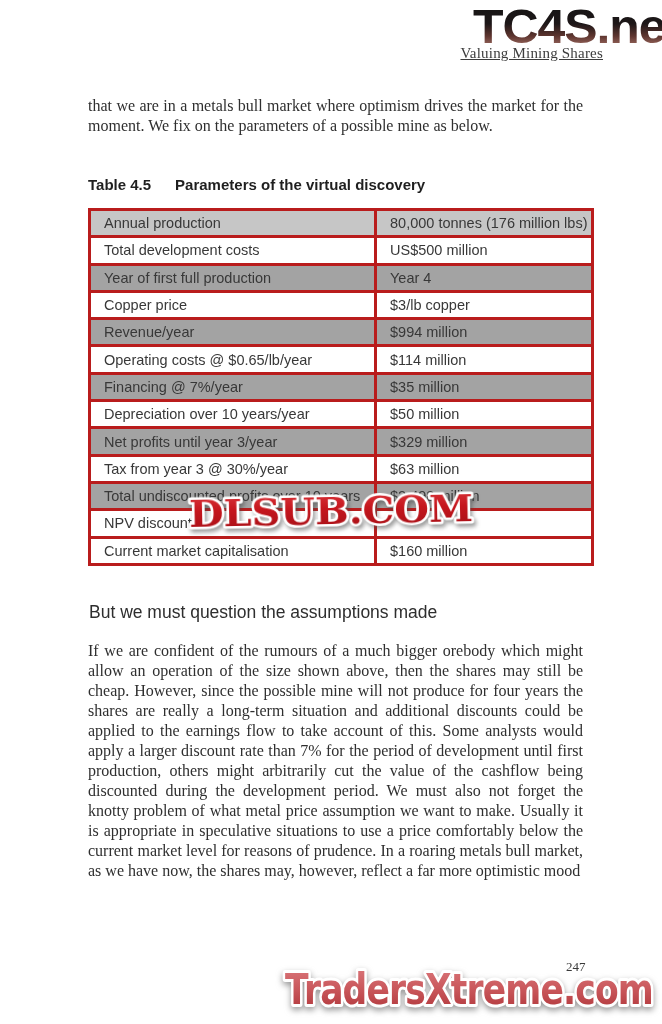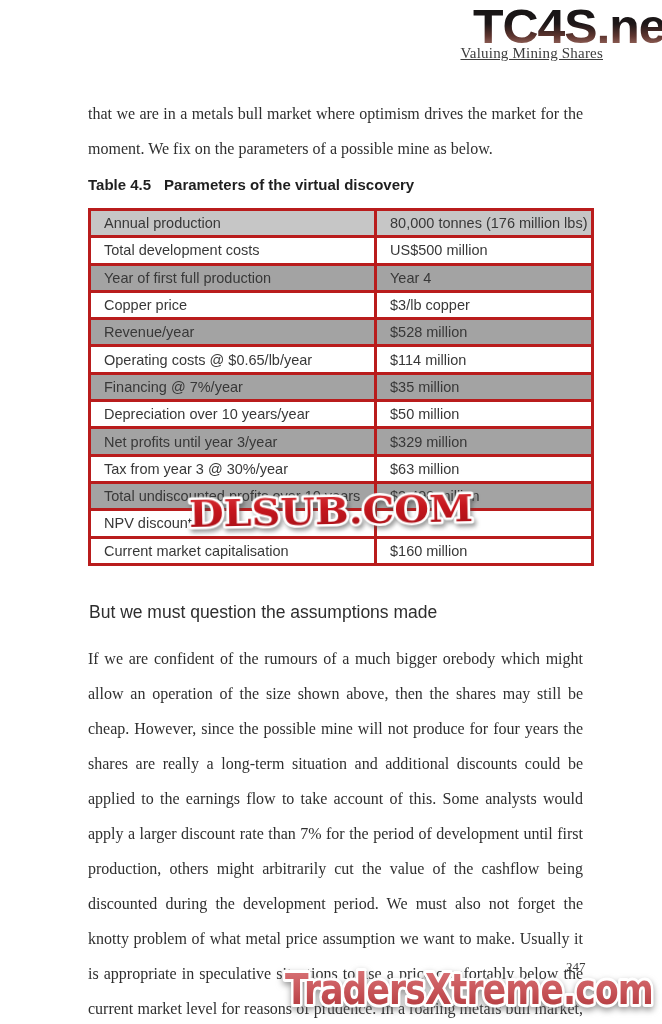--- a/index.html
+++ b/index.html
@@ -14,31 +14,31 @@
     position:absolute; top:45px; right:80px;
     font-family:"Liberation Serif", serif; font-size:15px; color:#3d3d3d;
     letter-spacing:0.2px;
     text-decoration:underline;
   }
 
   
   .para {
     position:absolute; left:88px; width:495px; margin:0;
     font-family:"Liberation Serif", serif; font-size:16px;
-    line-height:35px; color:#2f2f2f; text-align:justify;
+    line-height:20px; color:#2f2f2f; text-align:justify;
   }
   .para-1 { top:96px; }
   .para-2 { top:641px; }
 
   .table-caption {
     position:absolute; left:88px; top:176px;
     font-family:"Liberation Sans", sans-serif; font-size:15px;
     font-weight:bold; color:#1f1f1f;
   }
-  .caption-number { margin-right:13px; }
+  .caption-number { margin-right:24px; }
 
   
   .params-table {
     position:absolute; left:88px; top:208px; width:495px;
     border-collapse:collapse; table-layout:fixed;
     font-family:"Liberation Sans", sans-serif; font-size:14.5px; color:#383838;
   }
   .params-table td {
     border:3px solid #b91c1c; height:24.3px;
     padding:0 4px 0 13px; overflow:hidden; white-space:nowrap;
@@ -112,21 +112,21 @@
       <tr class="r-light">
         <td class="lbl">Year of first full production</td>
         <td class="val">Year 4</td>
       </tr>
       <tr class="r-white">
         <td class="lbl">Copper price</td>
         <td class="val">$3/lb copper</td>
       </tr>
       <tr class="r-light">
         <td class="lbl">Revenue/year</td>
-        <td class="val">$528 million</td>
+        <td class="val">$994 million</td>
       </tr>
       <tr class="r-white">
         <td class="lbl">Operating costs @ $0.65/lb/year</td>
         <td class="val">$114 million</td>
       </tr>
       <tr class="r-light">
         <td class="lbl">Financing @ 7%/year</td>
         <td class="val">$35 million</td>
       </tr>
       <tr class="r-white">

